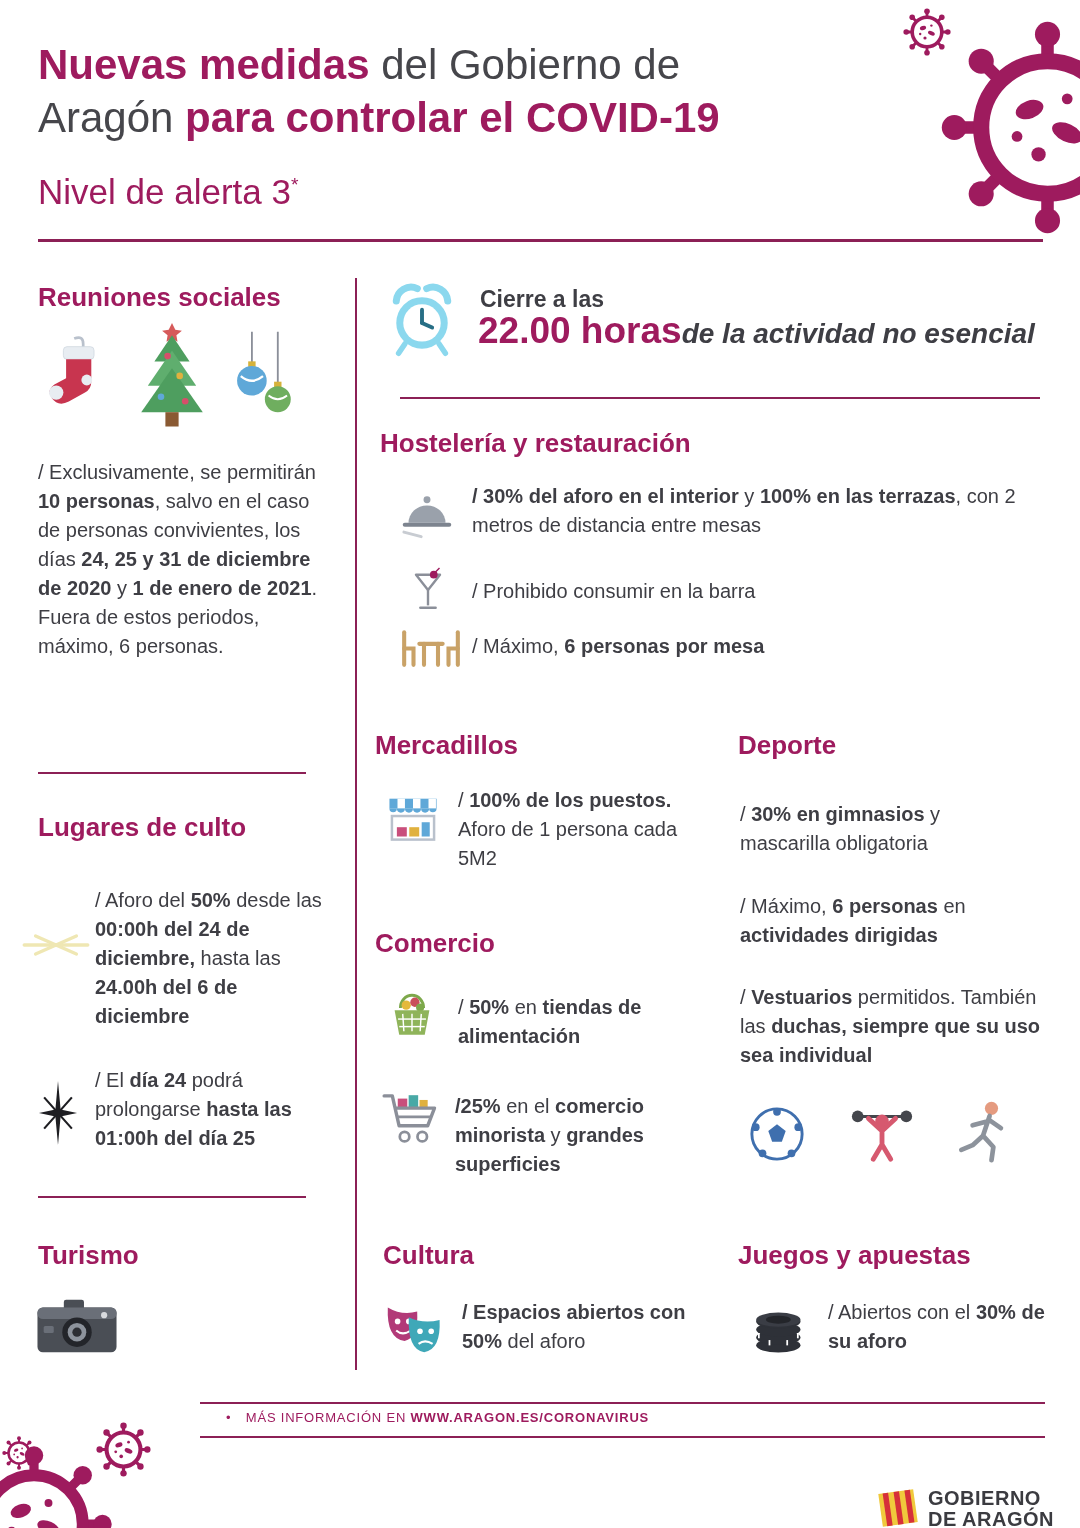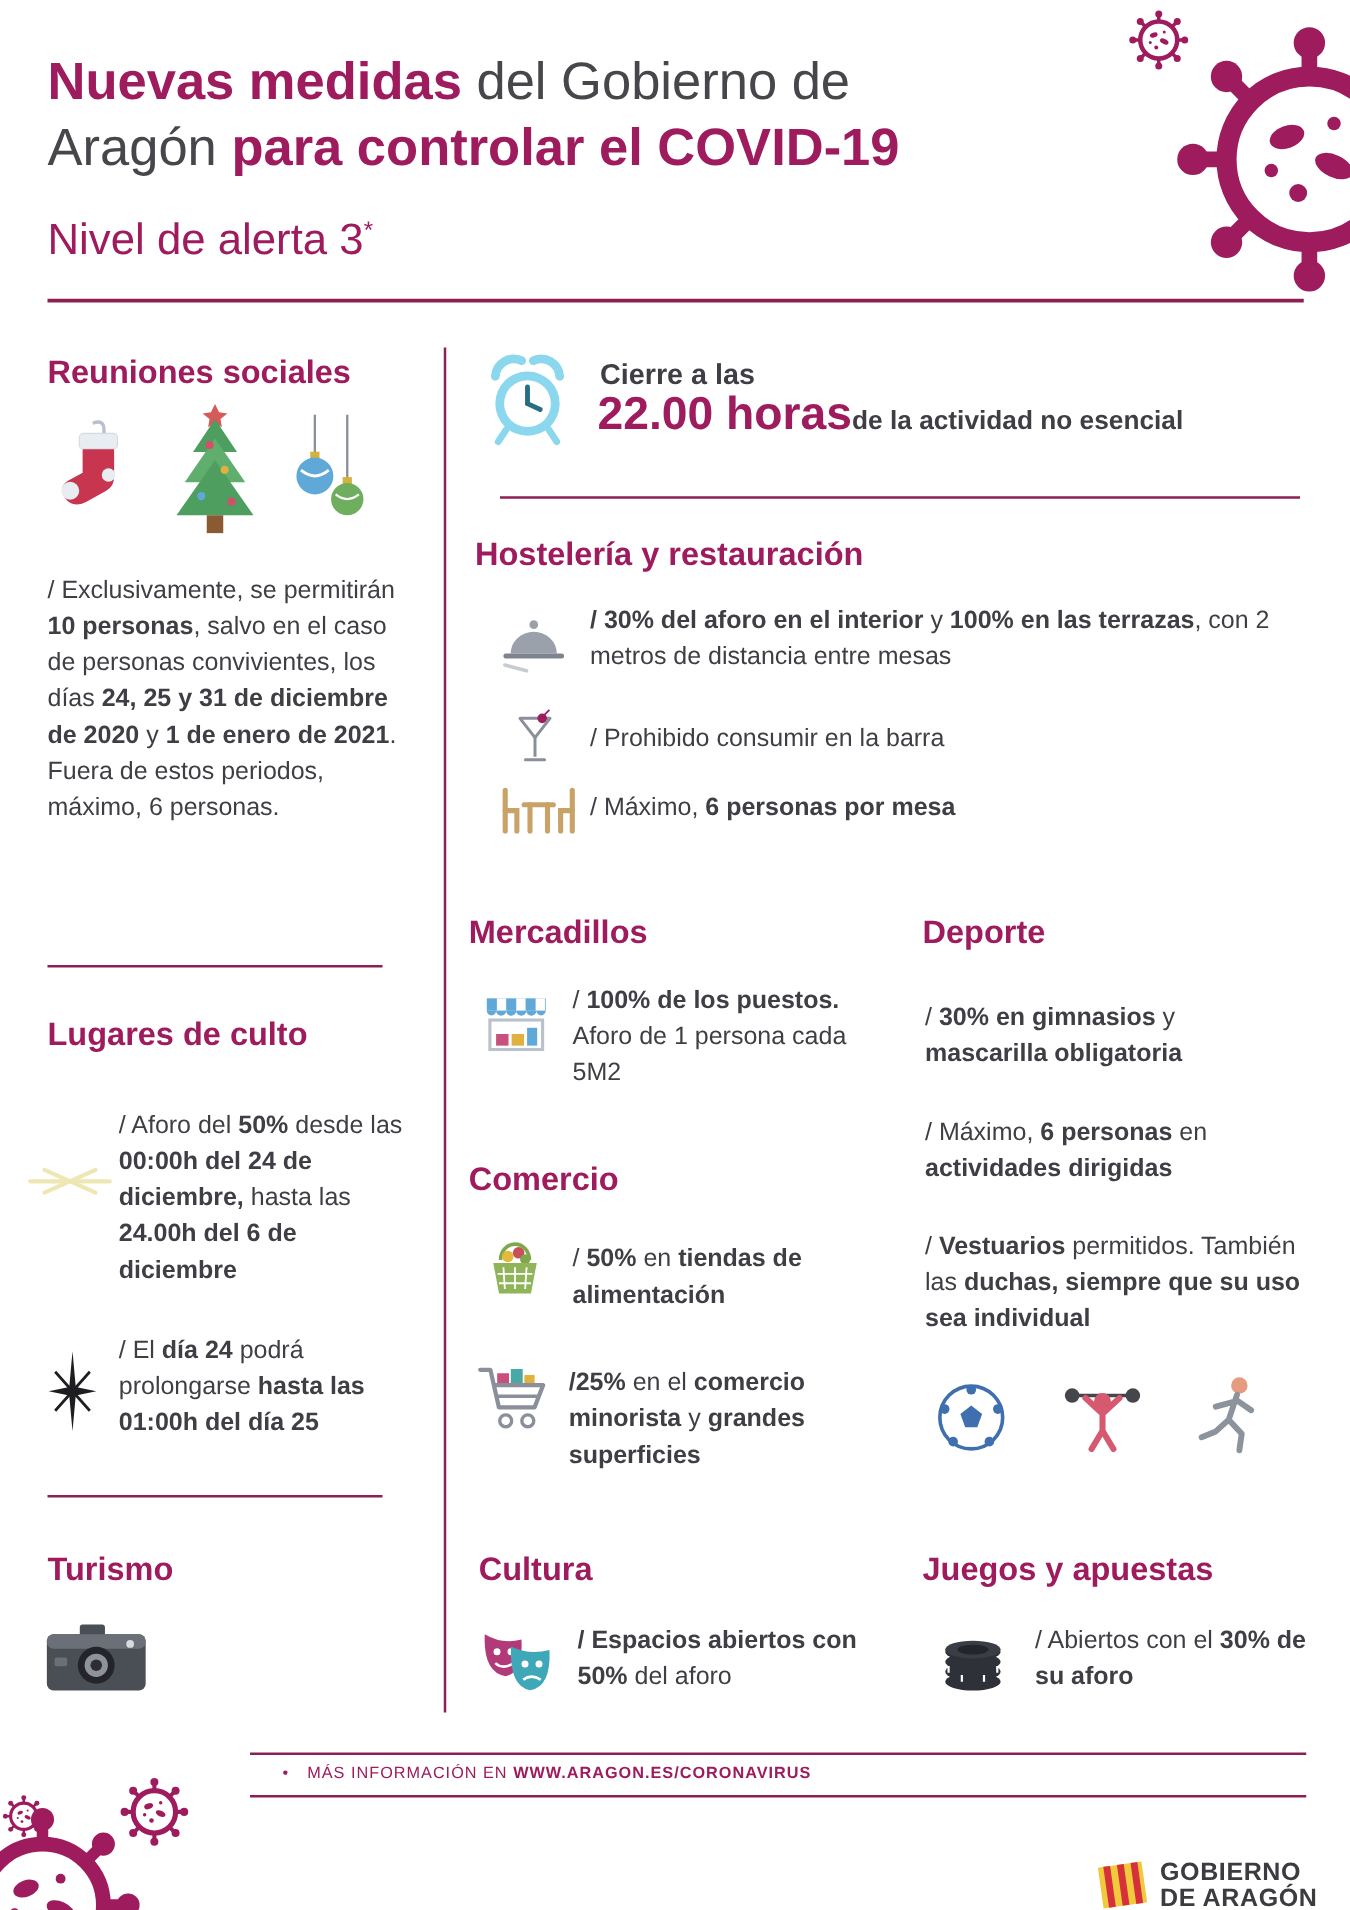--- a/index.html
+++ b/index.html
@@ -159,21 +159,21 @@
       <line x1="72" y1="82" x2="80" y2="94" stroke="#8bd8ee" stroke-width="7" stroke-linecap="round"></line>
       <circle cx="50" cy="55" r="33" fill="#8bd8ee"></circle>
       <circle cx="50" cy="55" r="24" fill="#ffffff"></circle>
       <line x1="50" y1="55" x2="50" y2="38" stroke="#276e85" stroke-width="5" stroke-linecap="round"></line>
       <line x1="50" y1="55" x2="63" y2="61" stroke="#276e85" stroke-width="5" stroke-linecap="round"></line>
     </svg>
   </div>
   <div class="abs" style="left:480px;top:286px;font-size:23px;font-weight:700;">Cierre a las</div>
   <div class="abs" style="left:478px;top:310px;display:flex;align-items:baseline;white-space:nowrap;">
     <span style="font-size:37px;font-weight:700;color:#9e1b5e;">22.00 horas</span>
-    <span style="font-size:21px;font-weight:700;"> de la actividad no esencial</span>
+    <span style="font-size:28px;font-weight:700;font-style:italic;"> de la actividad no esencial</span>
   </div>
   <div class="abs rule" style="left:400px;top:397px;width:640px;height:2px;"></div>
 
   <div class="abs heading" style="left:380px;top:428px;">Hostelería y restauración</div>
 
   <div class="abs" style="left:398px;top:487px;width:58px;height:52px;">
     <svg viewBox="0 0 100 90" width="58" height="52">
       <circle cx="50" cy="22" r="6" fill="#9aa1ab"></circle>
       <path d="M18 62 A32 30 0 0 1 82 62 Z" fill="#9aa1ab"></path>
       <rect x="8" y="62" width="84" height="7" rx="3.5" fill="#7d848f"></rect>
@@ -265,21 +265,21 @@
       <path d="M26 55 Q35 63 47 55" stroke="#ffffff" stroke-width="3" fill="none"></path>
       <path d="M44 36 Q42 82 66 86 Q90 82 88 40 Q64 46 44 36 Z" fill="#3fa8b8"></path>
       <circle cx="60" cy="56" r="4" fill="#ffffff"></circle>
         <circle cx="76" cy="56" r="4" fill="#ffffff"></circle>
       <path d="M58 74 Q67 67 78 74" stroke="#ffffff" stroke-width="3" fill="none"></path>
     </svg>
   </div>
   <div class="abs body-text" style="left:462px;top:1298px;width:230px;"><span style="font-weight: 700;">/ Espacios abiertos con 50%</span><span> del aforo</span></div>
 
   <div class="abs heading" style="left:738px;top:730px;">Deporte</div>
-  <div class="abs body-text" style="left:740px;top:800px;width:288px;"><span>/ </span><span style="font-weight: 700;">30% en gimnasios</span><span> y </span><span style="font-weight: 700; text-align: center;">mascarilla obligatoria</span></div>
+  <div class="abs body-text" style="left:740px;top:800px;width:288px;"><span>/ </span><span style="font-weight: 700;">30% en gimnasios</span><span> y </span><span style="font-weight: 400; text-align: center;">mascarilla obligatoria</span></div>
   <div class="abs body-text" style="left:740px;top:892px;width:288px;"><span>/ Máximo, </span><span style="font-weight: 700;">6 personas</span><span> en </span><span style="font-weight: 700;">actividades dirigidas</span></div>
   <div class="abs body-text" style="left:740px;top:983px;width:305px;"><span>/ </span><span style="font-weight: 700;">Vestuarios</span><span> permitidos. También las </span><span style="font-weight: 700;">duchas, siempre que su uso sea individual</span></div>
 
   <div class="abs" style="left:748px;top:1105px;width:58px;height:58px;">
     <svg viewBox="0 0 60 60" width="58" height="58">
       <circle cx="30" cy="30" r="26" fill="#ffffff" stroke="#3f6fae" stroke-width="3"></circle>
       <polygon points="30,20 39,27 35,38 25,38 21,27" fill="#3f6fae"></polygon>
       <circle cx="30" cy="7" r="4" fill="#3f6fae"></circle>
         <circle cx="52" cy="23" r="4" fill="#3f6fae"></circle>
       <circle cx="45" cy="50" r="4" fill="#3f6fae"></circle>

